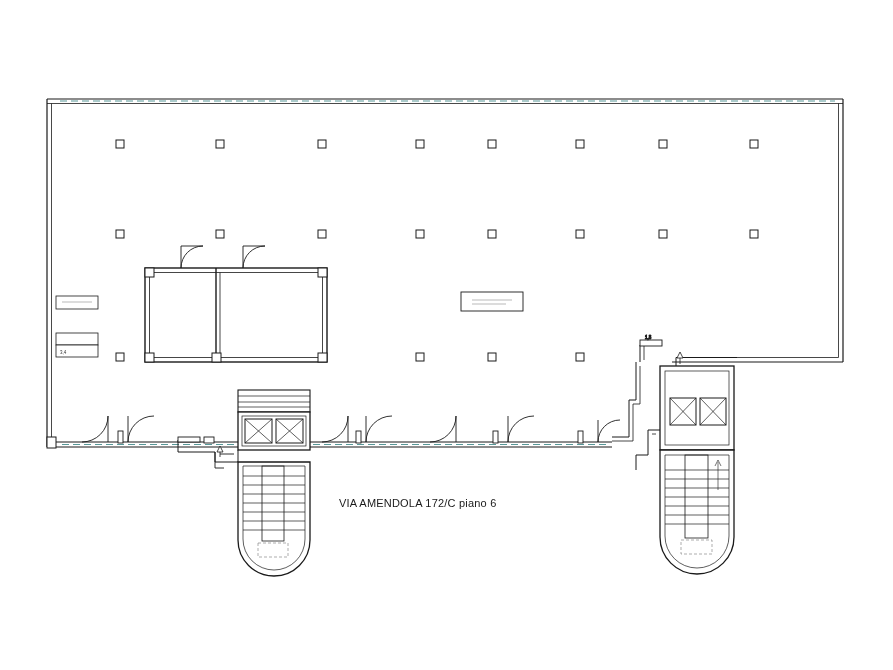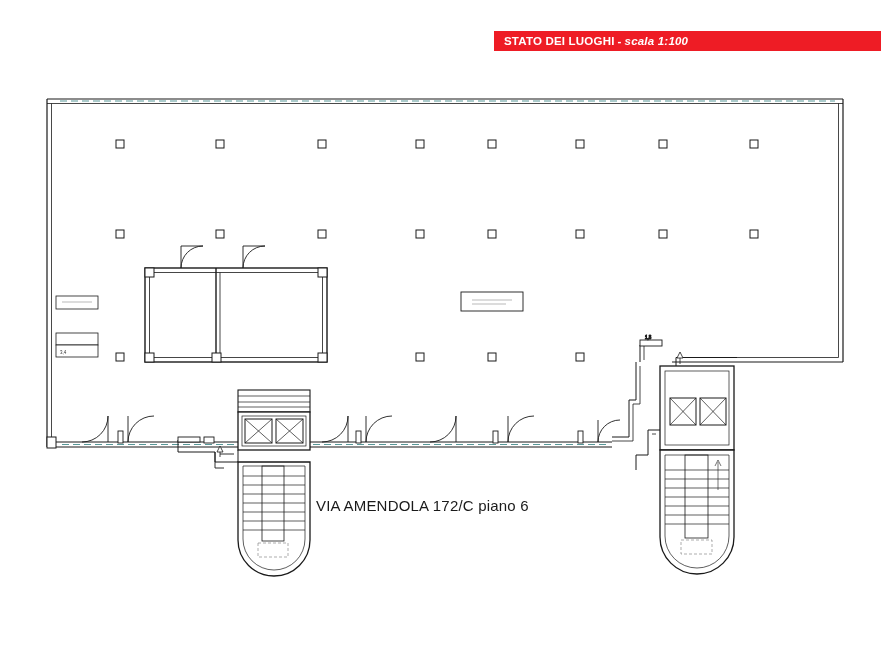--- a/index.html
+++ b/index.html
@@ -40,43 +40,38 @@
     font-weight: bold;
     margin: 0 3px;
   }
   #title-banner .t-scale {
     font-style: italic;
     font-weight: bold;
   }
   
   #floor-label {
     position: absolute;
-    left: 316px;
+    left: 339px;
     top: 497px;
-    font-size: 15px;
+    font-size: 11px;
     color: #1a1a1a;
     letter-spacing: 0.2px;
     white-space: nowrap;
   }
   #plan-svg {
     position: absolute;
     left: 0;
     top: 0;
   }
 </style>
 </head>
 <body>
 
 <div id="page">
 
-  <div id="title-banner">
-    <span class="t-main">STATO DEI LUOGHI</span>
-    <span class="t-sep">-</span>
-    <span class="t-scale">scala 1:100</span>
-  </div>
 
   <div id="floor-label">VIA AMENDOLA 172/C piano 6</div>
 
   <svg id="plan-svg" width="893" height="670" viewBox="0 0 893 670">
 
     <defs>
       <pattern id="hatchDiag" width="6" height="6" patternUnits="userSpaceOnUse" patternTransform="rotate(45)">
         <line x1="0" y1="0" x2="0" y2="6" stroke="#8a8a8a" stroke-width="0.7"></line>
       </pattern>
       <pattern id="hatchDiag2" width="5" height="5" patternUnits="userSpaceOnUse" patternTransform="rotate(-45)">

